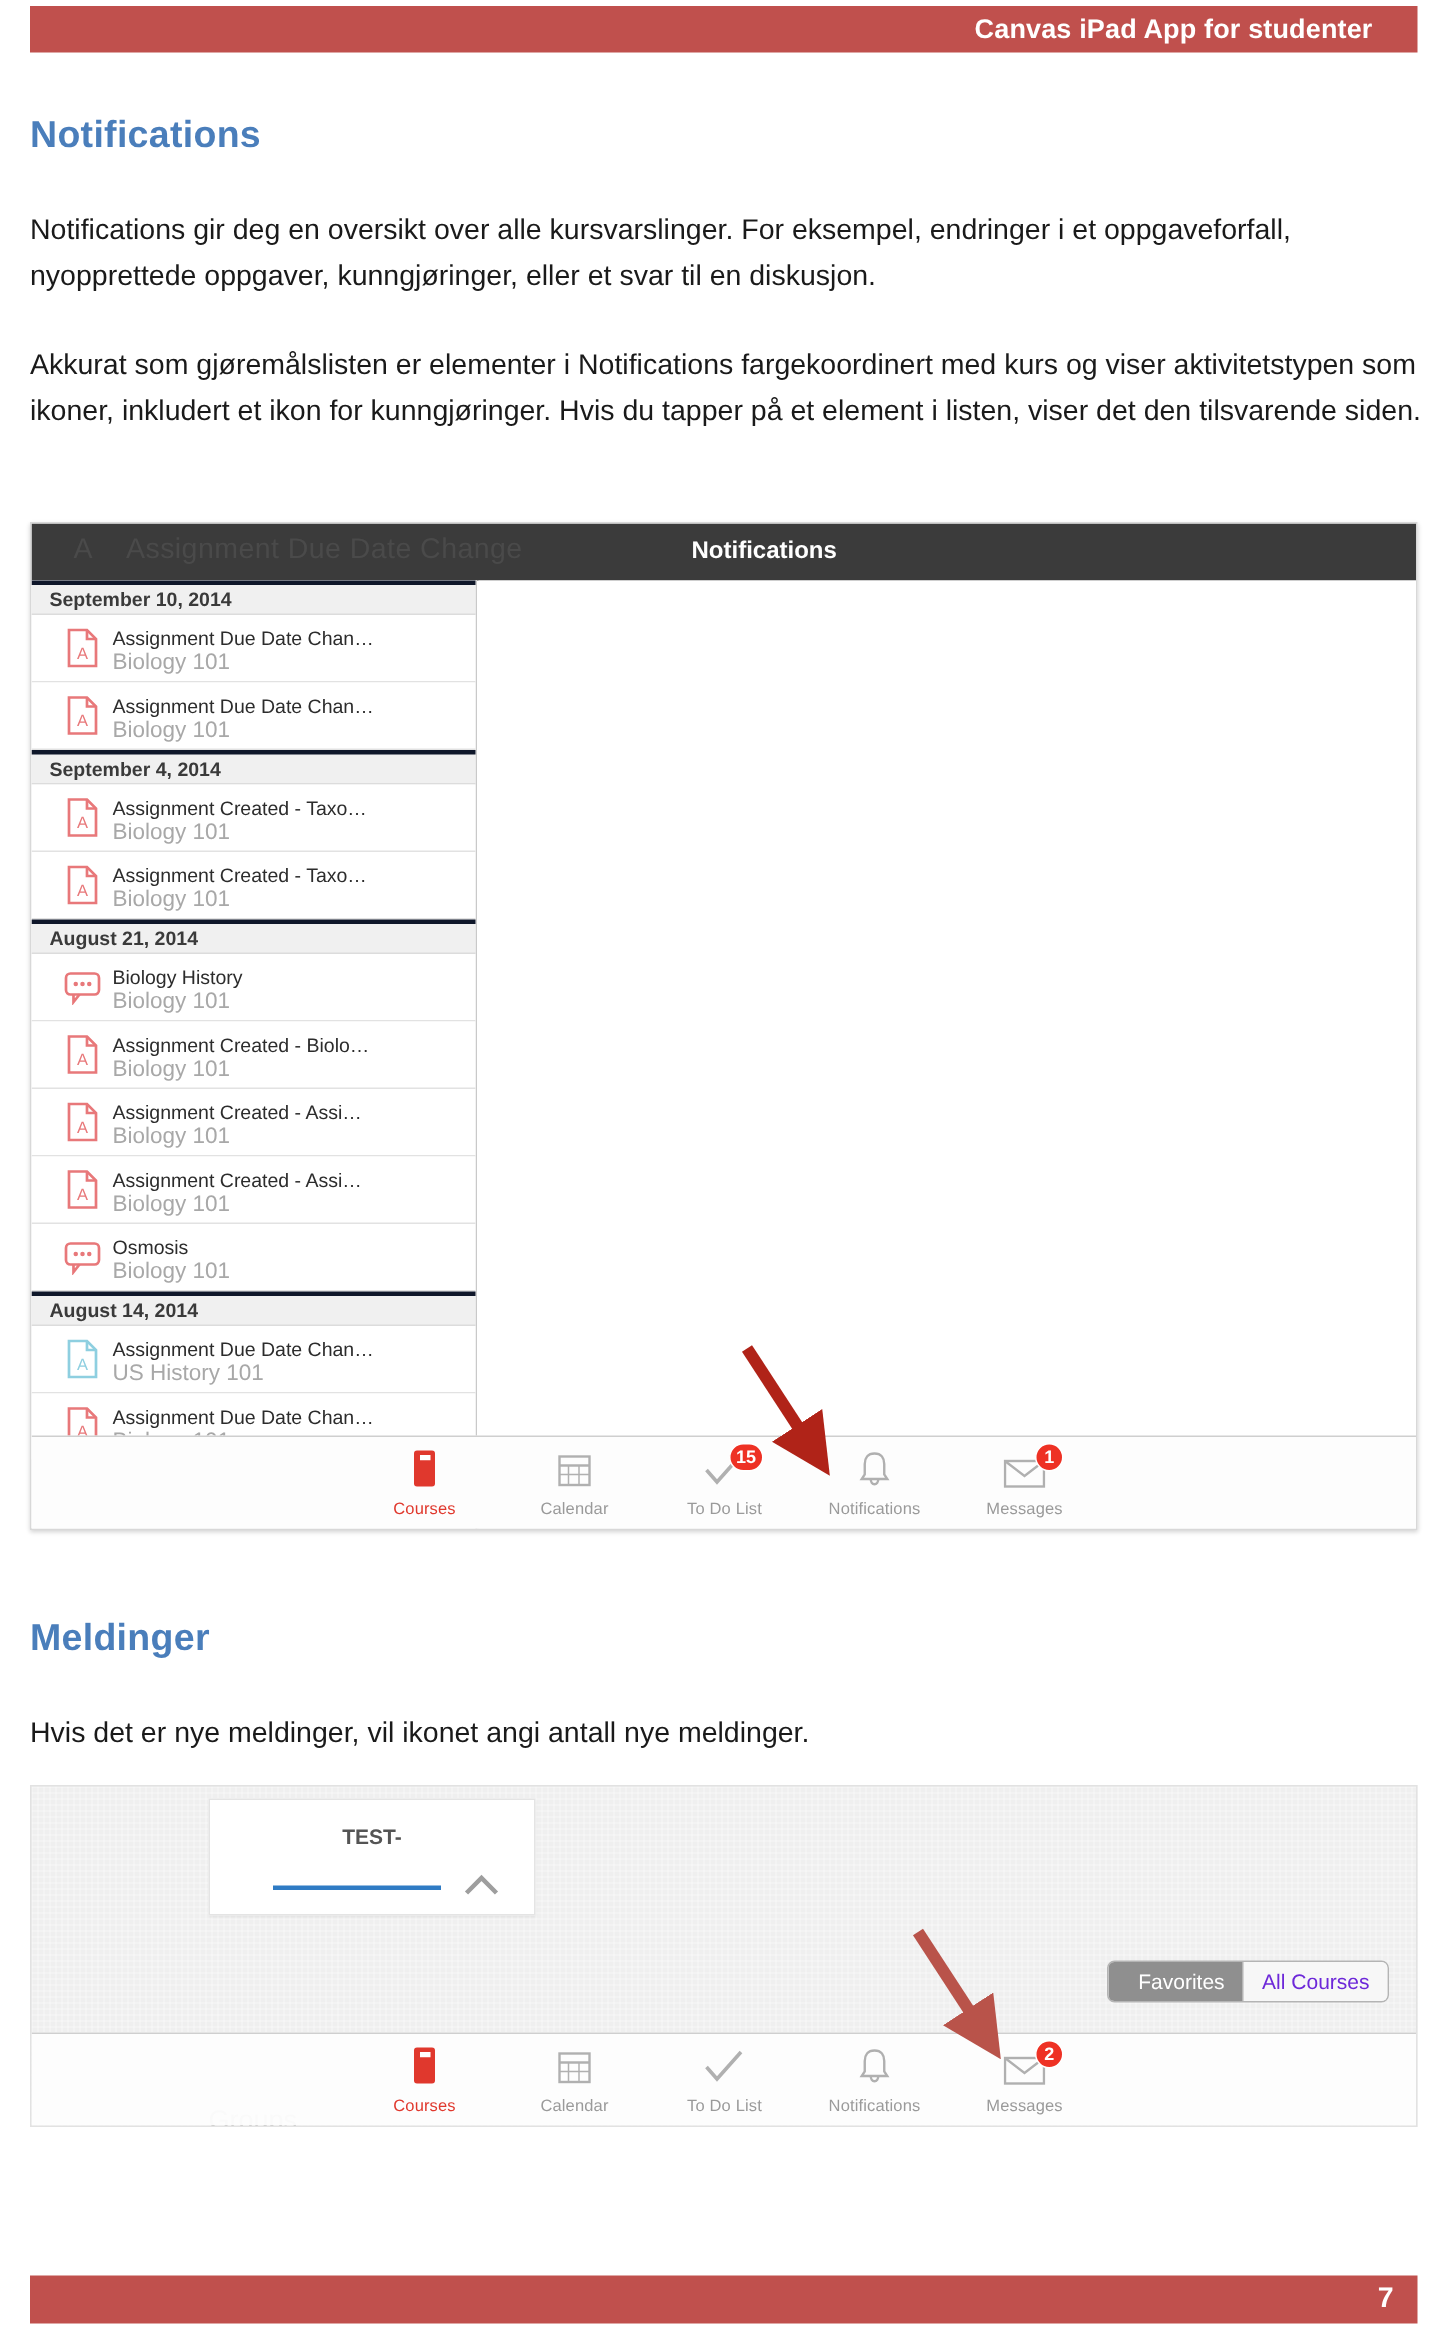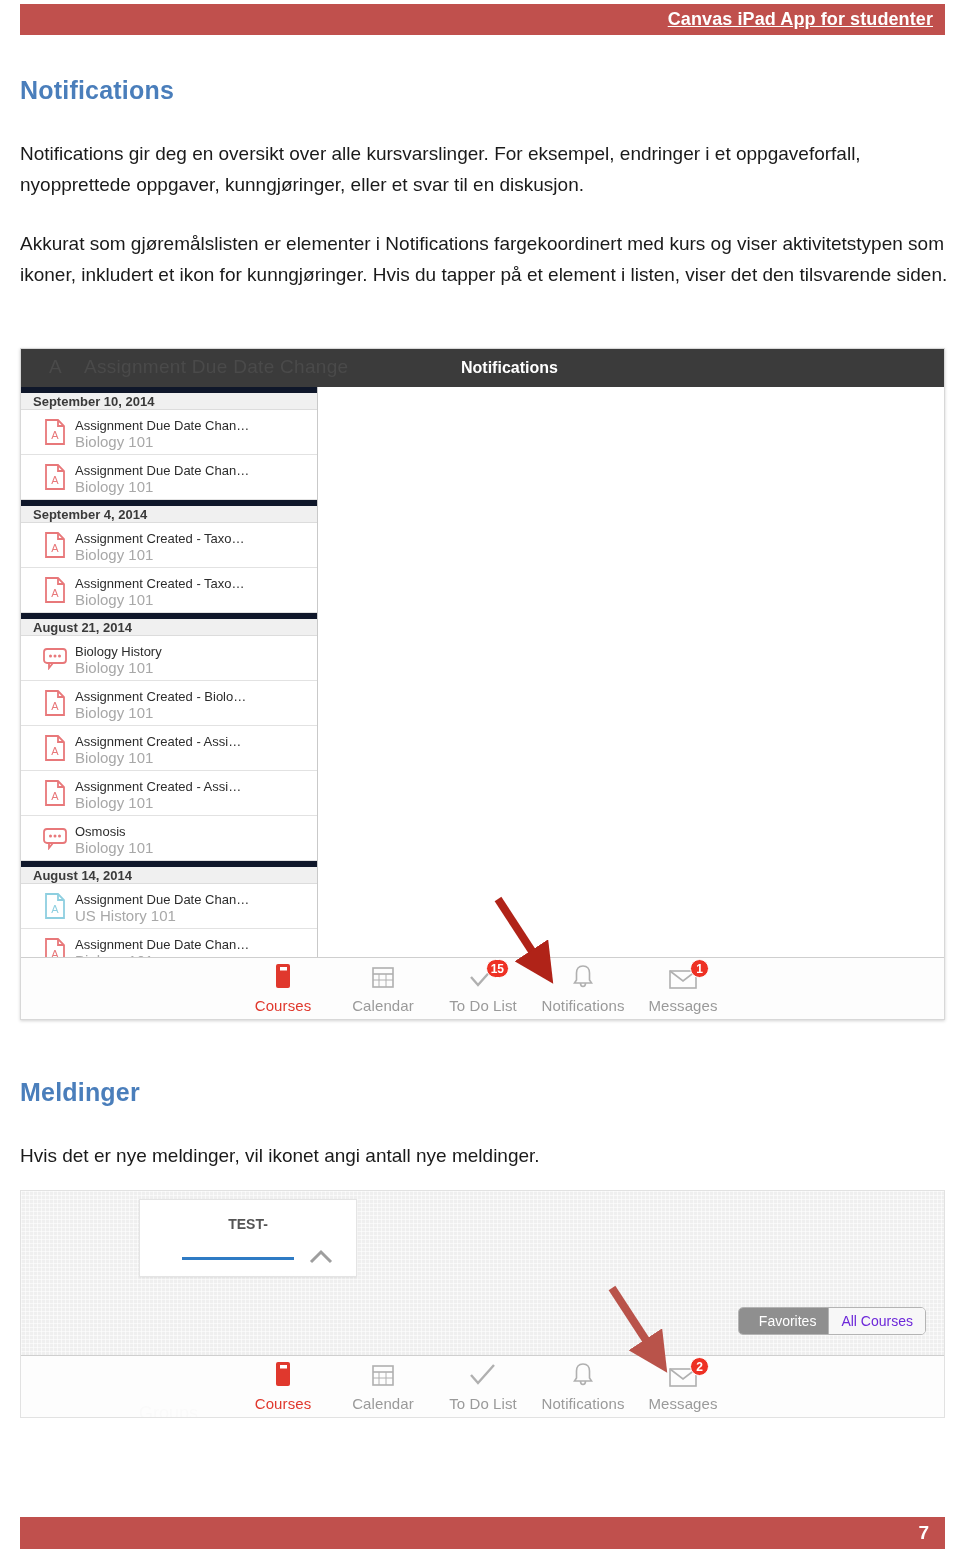--- a/index.html
+++ b/index.html
@@ -12,21 +12,21 @@
   .page { position: relative; width: 960px; height: 1557px; background: #fff; }
 
   
   .banner {
     position: absolute; left: 20px; top: 4px; width: 925px; height: 31px;
     background: #c0504d;
     display: flex; align-items: center; justify-content: flex-end;
   }
   .banner-title {
     color: #ffffff; font-size: 18px; font-weight: bold;
-    letter-spacing: .1px; padding-right: 12px; white-space: nowrap; text-decoration: underline;
+    letter-spacing: .1px; padding-right: 30px; white-space: nowrap;
   }
 
   
   .h-blue {
     position: absolute; left: 20px;
     color: #4a7ebb; font-size: 25px; font-weight: bold; letter-spacing: .2px;
   }
   #heading-notifications { top: 76px; }
   #heading-meldinger { top: 1078px; }
 
@@ -66,21 +66,21 @@
     position: absolute; left: 0; top: 38px; width: 297px; bottom: 0;
     border-right: 1px solid #c9c9c9; background: #fff;
   }
   .detail-col {
     position: absolute; left: 298px; top: 38px; right: 0; bottom: 0;
     background: #ffffff;
   }
 
   .date-hdr {
     height: 23px; background: #f0f0f0;
-    border-top: 6px solid #0f172a; border-bottom: 1px solid #dcdcdc;
+    border-top: 3px solid #0f172a; border-bottom: 1px solid #dcdcdc;
     display: flex; align-items: center; padding-left: 12px;
     font-size: 13px; font-weight: bold; color: #3a3a3a;
   }
   .notif-row {
     height: 45px; background: #fff;
     border-bottom: 1px solid #e2e2e2;
     display: flex; align-items: center; padding-left: 14px;
   }
   .notif-icon { width: 40px; flex: 0 0 40px; display: flex; align-items: center; justify-content: center; }
   .notif-text { display: flex; flex-direction: column; justify-content: center; min-width: 0; }
@@ -95,21 +95,21 @@
     position: absolute; left: 0; right: 0; bottom: 0; height: 62px;
     background: #fdfdfd; border-top: 1px solid #cfcfcf;
     display: flex; align-items: center;
   }
   .tabbar.floated { background: rgba(253,253,253,.97); }
   .tab {
     position: relative; width: 100px; height: 100%;
     display: flex; flex-direction: column; align-items: center; justify-content: center;
   }
   .tab-ico { position: relative; height: 26px; display: flex; align-items: flex-end; }
-  .tab-lbl { font-size: 15px; color: #9a9a9a; margin-top: 8px; letter-spacing: .1px; }
+  .tab-lbl { font-size: 11px; color: #9a9a9a; margin-top: 8px; letter-spacing: .1px; }
   .tab.active .tab-lbl { color: #e0382d; }
   .badge {
     position: absolute; top: -4px; right: -12px;
     min-width: 19px; height: 19px; padding: 0 4px;
     background: #ee3124; color: #fff; border-radius: 10px;
     font-size: 12px; font-weight: bold;
     display: flex; align-items: center; justify-content: center;
     border: 1.5px solid #fff;
   }
 

